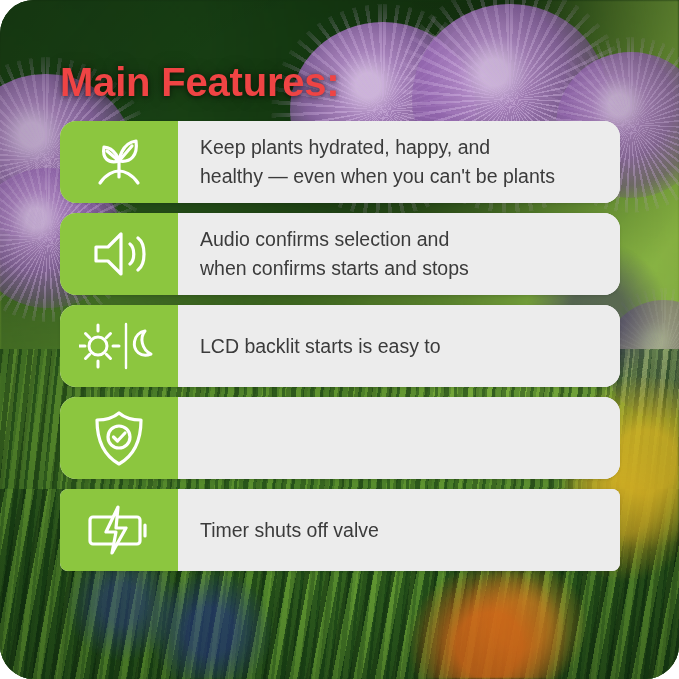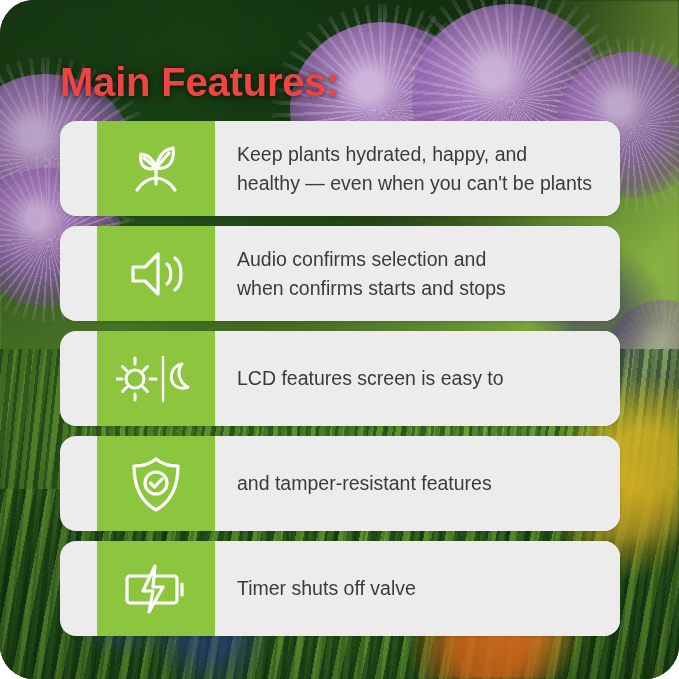--- a/index.html
+++ b/index.html
@@ -165,29 +165,28 @@
   .features {
     position: absolute;
     left: 60px;
     top: 121px;
     width: 560px;
   }
 
   .feature-row {
     display: flex;
     align-items: stretch;
-    height: 95px;
+    height: 82px;
     margin-bottom: 10px;
     border-radius: 16px;
     overflow: hidden;
     background: #ececec;
     box-shadow: 0 1px 3px rgba(0,0,0,.12);
-    padding-left: 37px;
-  }
-  .feature-row:last-child { margin-bottom: 8px; }
+  }
+  .feature-row:last-child { margin-bottom: 8px; border-radius: 8px; }
 
   .feature-icon {
     flex: 0 0 118px;
     background: #8cc63f;
     display: flex;
     align-items: center;
     justify-content: center;
   }
   .feature-icon svg { display: block; }
 
@@ -282,36 +281,35 @@
               <path d="M31.5 18.5 L27.3 22.7"></path>
               <path d="M10.7 39.3 L6.5 43.5"></path>
 
               <path d="M47 9 L47 53" stroke-width="2.4"></path>
 
               <path d="M72 39 C62 43 54 36 55.5 26.5 C56.4 21 60.6 16.8 66 16 C60.5 22.5 62.5 34.5 72 39 Z"></path>
             </svg>
           </span>
         </div>
         <div class="feature-text">
-          <span class="line">LCD features screen is easy to</span>
+          <span class="line">LCD backlit starts is easy to</span>
         </div>
       </div>
 
       <div class="feature-row">
         <div class="feature-icon">
           <span>
             <svg width="62" height="62" viewBox="0 0 62 62" fill="none" stroke="#ffffff" stroke-width="3.2" stroke-linecap="round" stroke-linejoin="round">
               <path d="M31 6 C38 12 47 13 53 13 C53 33 47 48 31 57 C15 48 9 33 9 13 C15 13 24 12 31 6 Z"></path>
               <circle cx="31" cy="30" r="11"></circle>
               <path d="M25.5 30 L29.5 34 L37 26"></path>
             </svg>
           </span>
         </div>
         <div class="feature-text">
-          <span class="line">and tamper-resistant features</span>
         </div>
       </div>
 
       <div class="feature-row">
         <div class="feature-icon">
           <span>
             <svg width="70" height="62" viewBox="0 0 70 62" fill="none" stroke="#ffffff" stroke-width="3.2" stroke-linecap="round" stroke-linejoin="round">
               <rect x="6" y="18" width="50" height="27" rx="3"></rect>
               <path d="M61 26 L61 37"></path>
               <path d="M34 8 L22 33 L32 33 L28 54 L42 29 L32 29 Z" fill="#8cc63f" stroke="#ffffff"></path>

